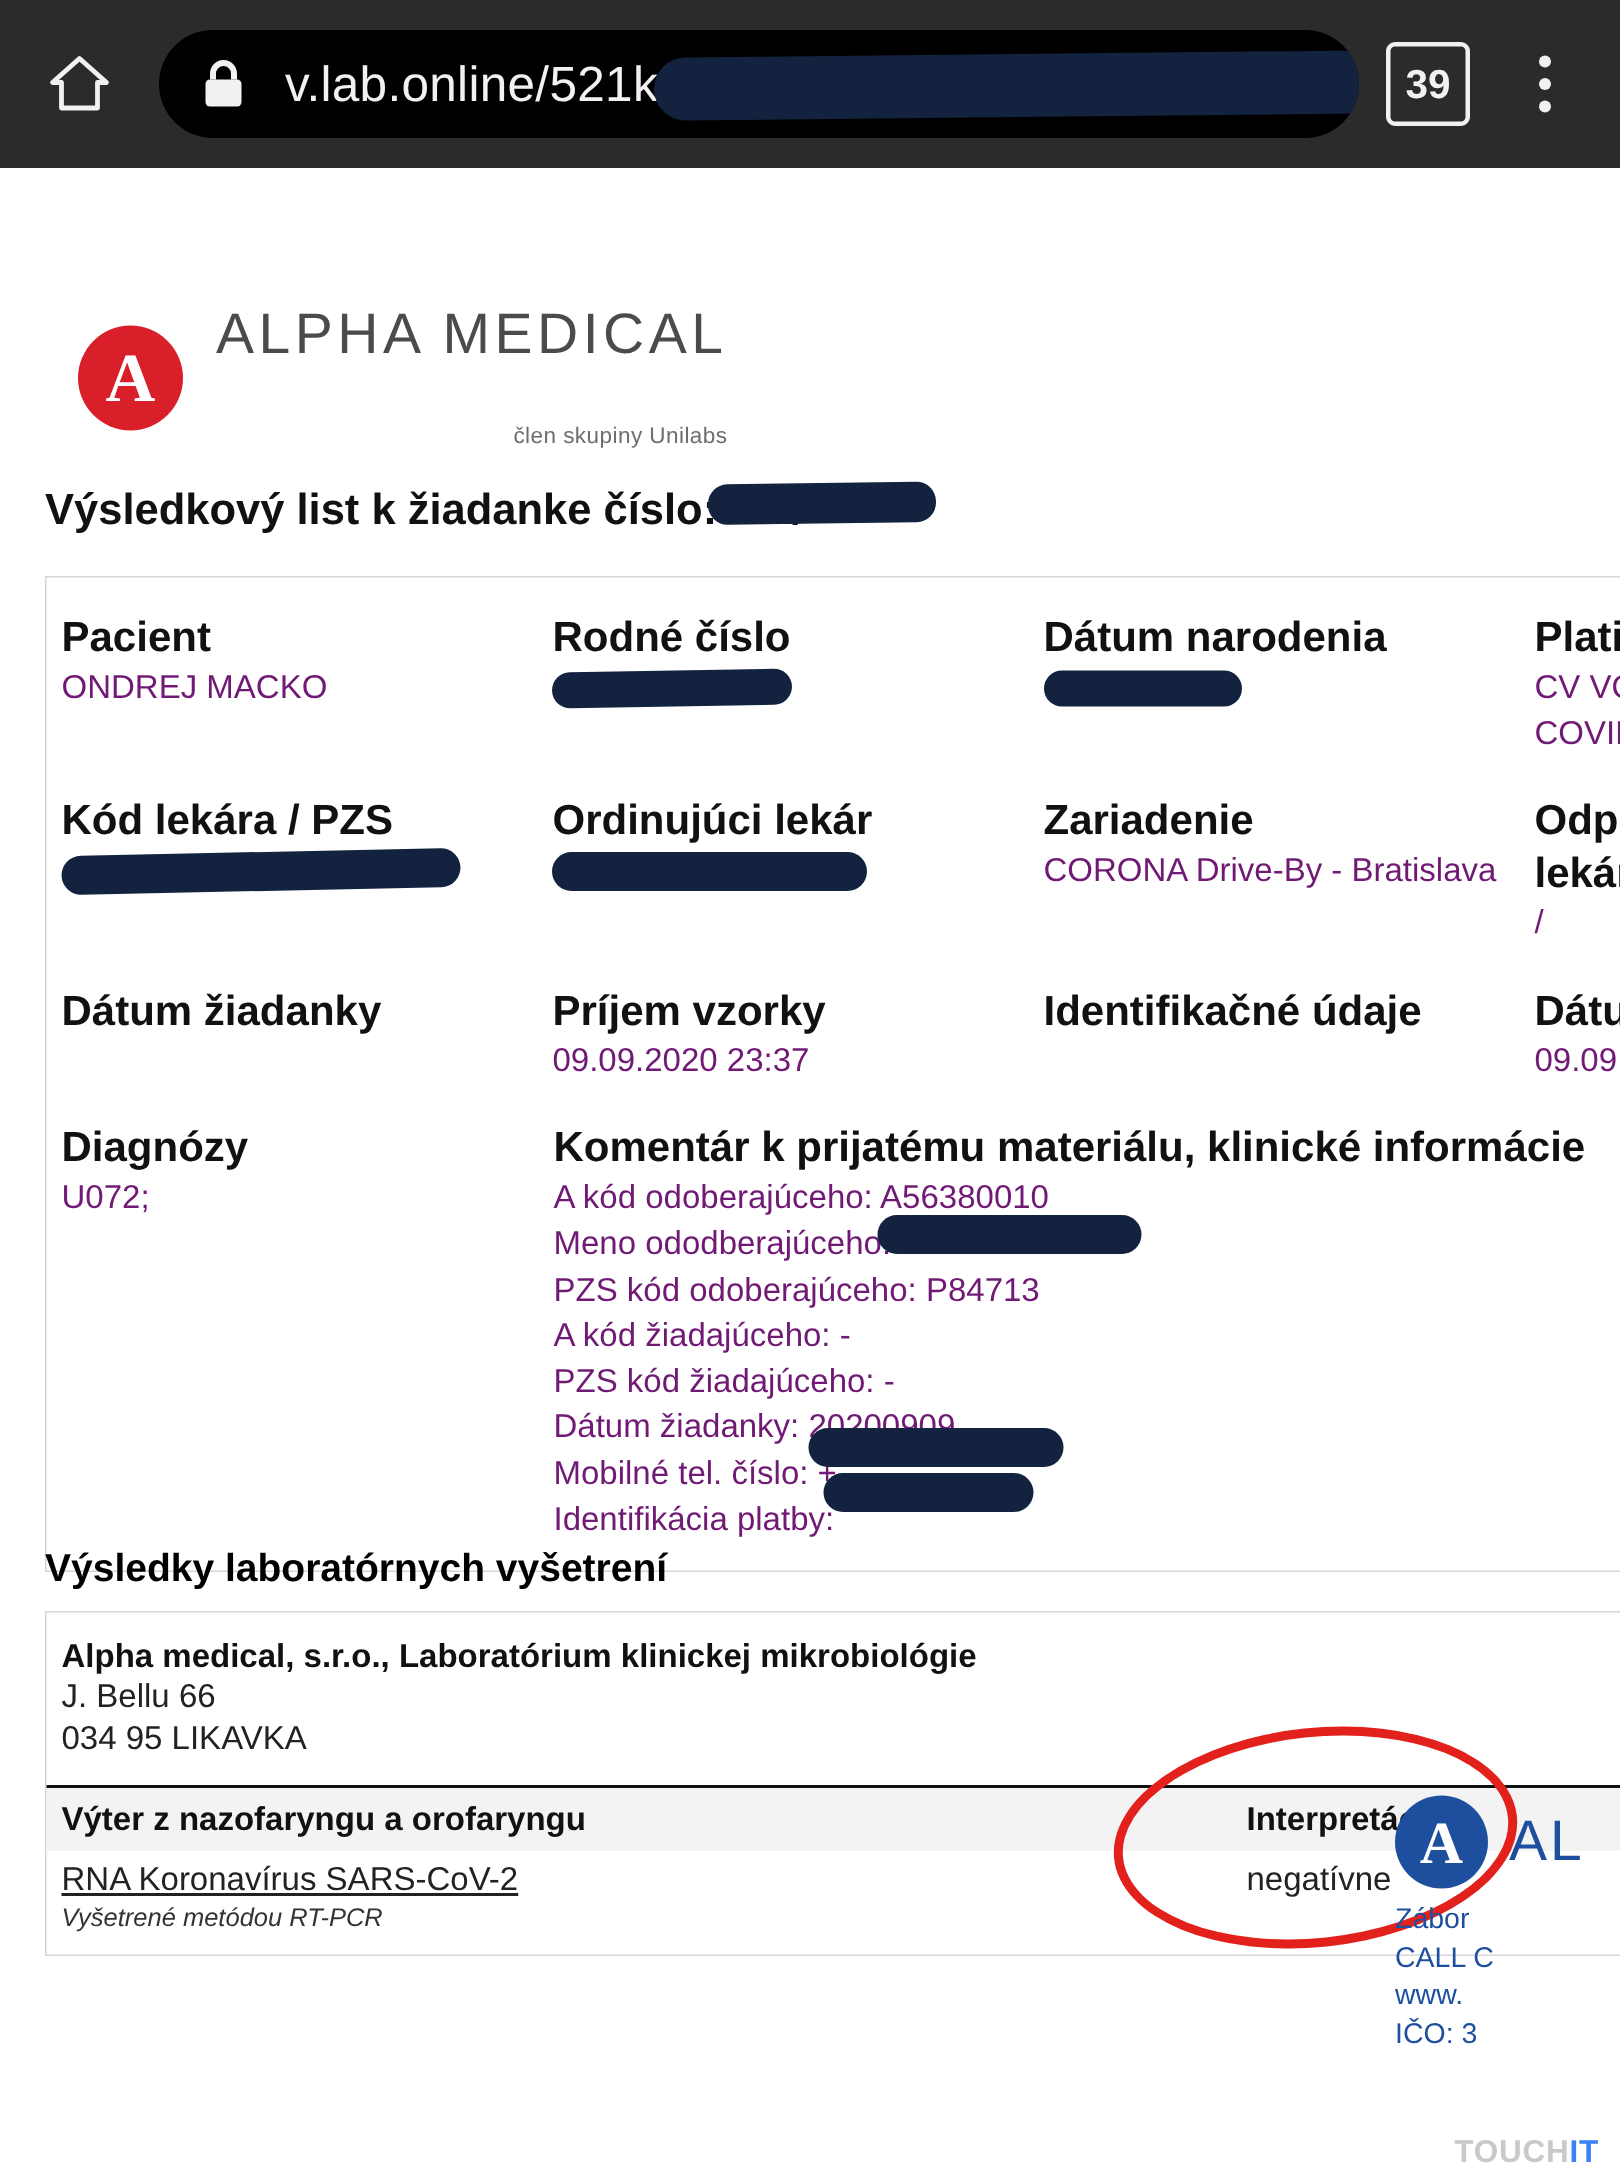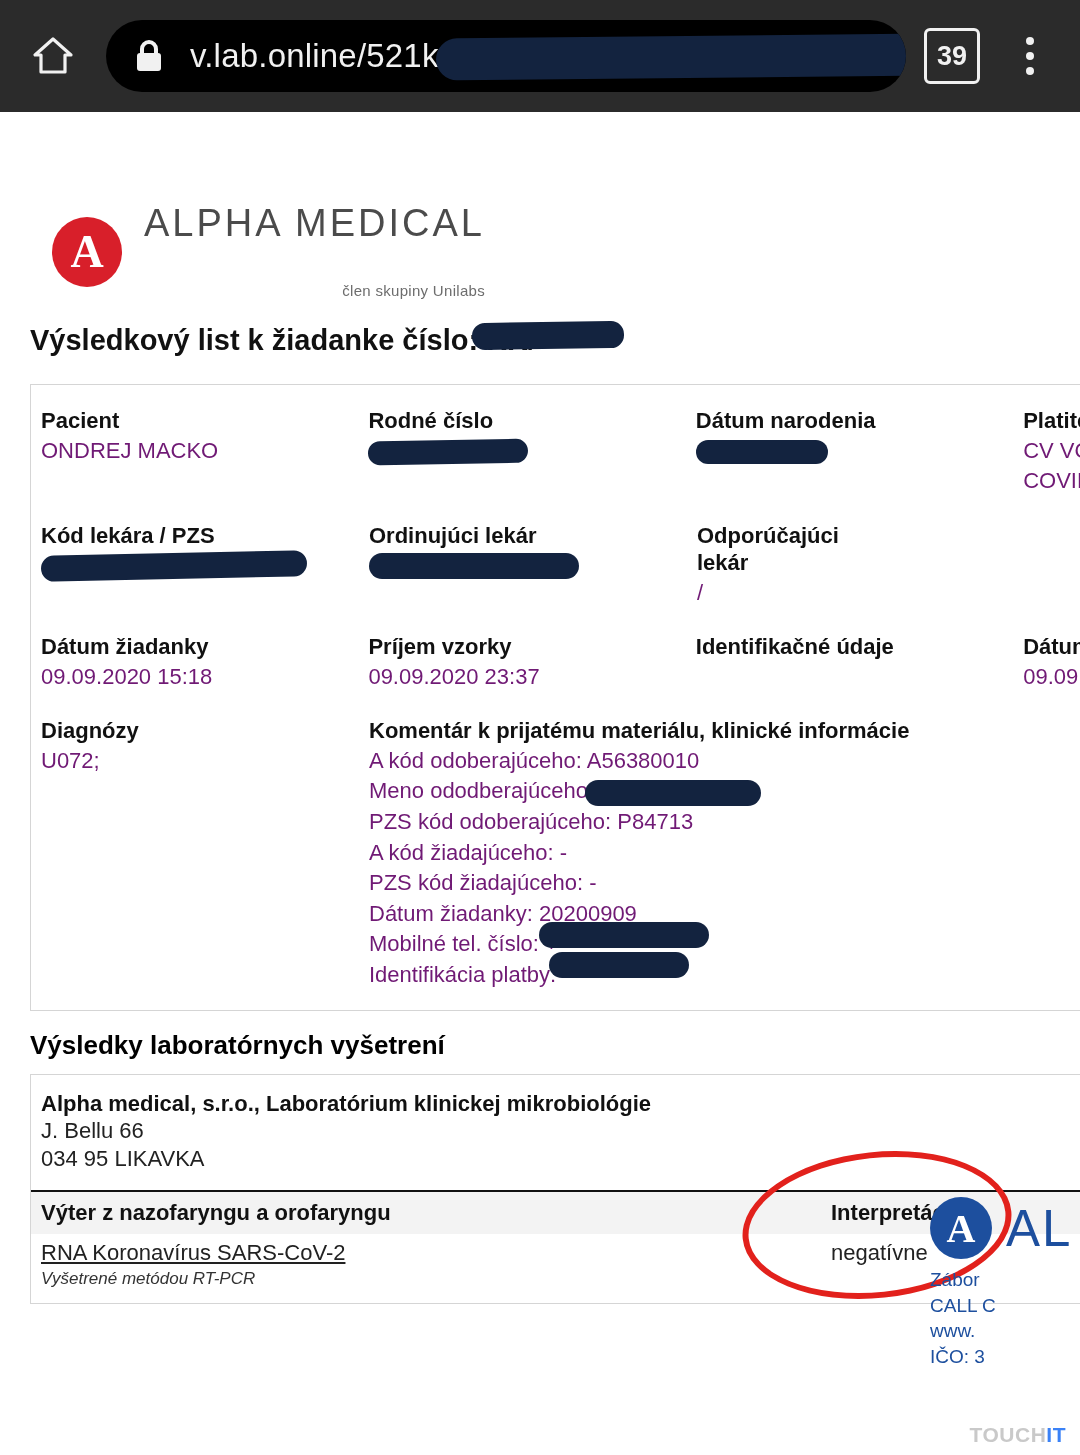--- a/index.html
+++ b/index.html
@@ -192,21 +192,21 @@
   }
   .col {
     box-sizing: border-box;
     padding-right: 10px;
   }
   .c1 { width: 338px; padding-left: 10px; }
   .c2 { width: 328px; }
   .c3 { width: 328px; }
   .c4 { width: 96px; }
   .lbl {
-    font-size: 22px;
+    font-size: 28px;
     font-weight: bold;
     color: #111;
     line-height: 1.25;
   }
   .val {
     font-size: 22px;
     color: #701a75;
     line-height: 1.3;
     margin-top: 2px;
   }
@@ -306,21 +306,21 @@
     color: #fff;
     font-size: 40px;
     font-weight: bold;
     display: flex;
     align-items: center;
     justify-content: center;
     font-family: "Liberation Serif", serif;
   }
   .footer-al {
     margin-left: 14px;
-    font-size: 51px;
+    font-size: 38px;
     letter-spacing: 2px;
     color: #1d4f9e;
   }
   .footer-lines {
     position: absolute;
     left: 930px;
     top: 1155px;
     font-size: 19px;
     color: #1d4f9e;
     line-height: 1.35;
@@ -415,33 +415,36 @@
         <div class="val">
           <span class="redact" style="width:266px;height:26px;transform:rotate(-1.2deg);"></span>
         </div>
       </div>
       <div class="col c2">
         <div class="lbl">Ordinujúci lekár</div>
         <div class="val">
           <span class="redact" style="width:210px;height:26px;"></span>
         </div>
       </div>
+      <div class="col c3">
+        <div class="lbl">Zariadenie</div>
+        <div class="val">CORONA Drive-By - Bratislava</div>
+      </div>
       <div class="col c4">
         <div class="lbl">Odporúčajúci</div>
         <div class="lbl">lekár</div>
         <div class="val">/</div>
       </div>
     </div>
 
     <div class="spacer-row"></div>
 
     <div class="info-row">
       <div class="col c1">
         <div class="lbl">Dátum žiadanky</div>
-        <div class="val">09.09.2020 15:18</div>
       </div>
       <div class="col c2">
         <div class="lbl">Príjem vzorky</div>
         <div class="val">09.09.2020 23:37</div>
       </div>
       <div class="col c3">
         <div class="lbl">Identifikačné údaje</div>
         <div class="val"></div>
       </div>
       <div class="col c4">

